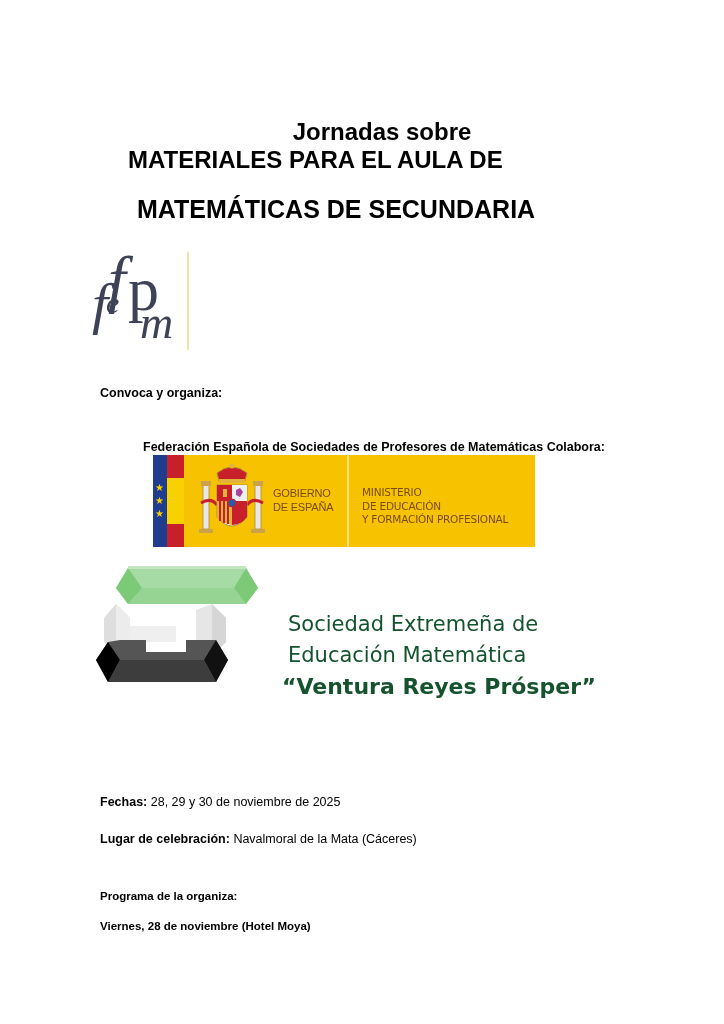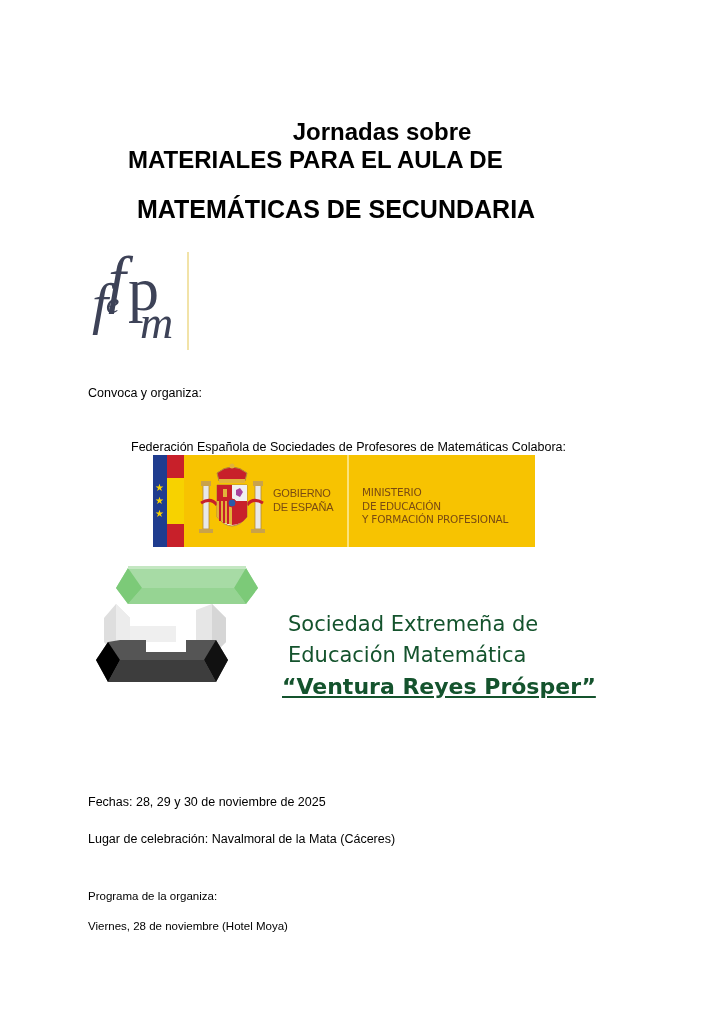--- a/index.html
+++ b/index.html
@@ -9,33 +9,33 @@
   .title2 { left:128px; top:146px; font-weight:bold; font-size:24px; font-family:"Liberation Sans", sans-serif; }
   .title3 { left:137px; top:195px; font-weight:bold; font-size:25px; font-family:"Liberation Sans", sans-serif; }
 
   .fespm { left:88px; top:246px; width:230px; height:110px; }
   .fespm-mono { position:absolute; left:0; top:0; width:92px; height:110px; font-family:"Liberation Serif", serif; font-style:italic; color:#3d4257; }
   .fespm-mono span { position:absolute; }
   .fespm-bar { position:absolute; left:99px; top:6px; width:2px; height:98px; background:#f2e3a8; }
   .fespm-text { position:absolute; left:107px; top:5px; font-family:"DejaVu Serif", serif; font-size:14.5px; line-height:20.5px; color:#5b5f66; }
 
   .body-text { font-family:"Liberation Sans", sans-serif; font-size:12.5px; }
-  .bold { font-weight:normal; }
+  .bold { font-weight:bold;margin-left:12px; }
 
   .gov { left:153px; top:455px; width:382px; height:92px; background:#f7c301; }
   .gov .flag-blue { position:absolute; left:0; top:0; width:14px; height:92px; background:#1f3c8f; }
   .gov .flag-red { position:absolute; left:14px; top:0; width:17px; height:92px; background:#c8202a; }
   .gov .flag-yellow { position:absolute; left:14px; top:23px; width:17px; height:46px; background:#f7d200; }
   .gov .star { position:absolute; left:2px; color:#f7d200; font-size:10px; line-height:10px; }
   .gov .divider { position:absolute; left:194px; top:0; width:2px; height:92px; background:#fbe27a; }
   .gov .gov-text { position:absolute; left:120px; top:31px; font-size:11px; line-height:14px; color:#7a4b12; font-family:Liberation Sans, sans-serif; letter-spacing:-0.2px; }
   .gov .min-text { position:absolute; left:209px; top:31px; font-size:10.5px; line-height:13.5px; color:#7a4b12; font-family:"DejaVu Sans", sans-serif; letter-spacing:-0.2px; }
 
   .seem-text { left:288px; top:609px; font-family:"DejaVu Sans", sans-serif; font-size:21px; line-height:31px; color:#14532d; }
-  .seem-text .quote { font-weight:bold; font-size:22px; margin-left:-6px;text-decoration:underline; }
+  .seem-text .quote { font-weight:bold; font-size:22px; margin-left:-6px; }
 </style>
 </head>
 <body>
 
 <div class="abs title1">Jornadas sobre</div>
 <div class="abs title2">MATERIALES PARA EL AULA DE</div>
 <div class="abs title3">MATEMÁTICAS DE SECUNDARIA</div>
 
 <div class="abs fespm">
   <div class="fespm-mono">

